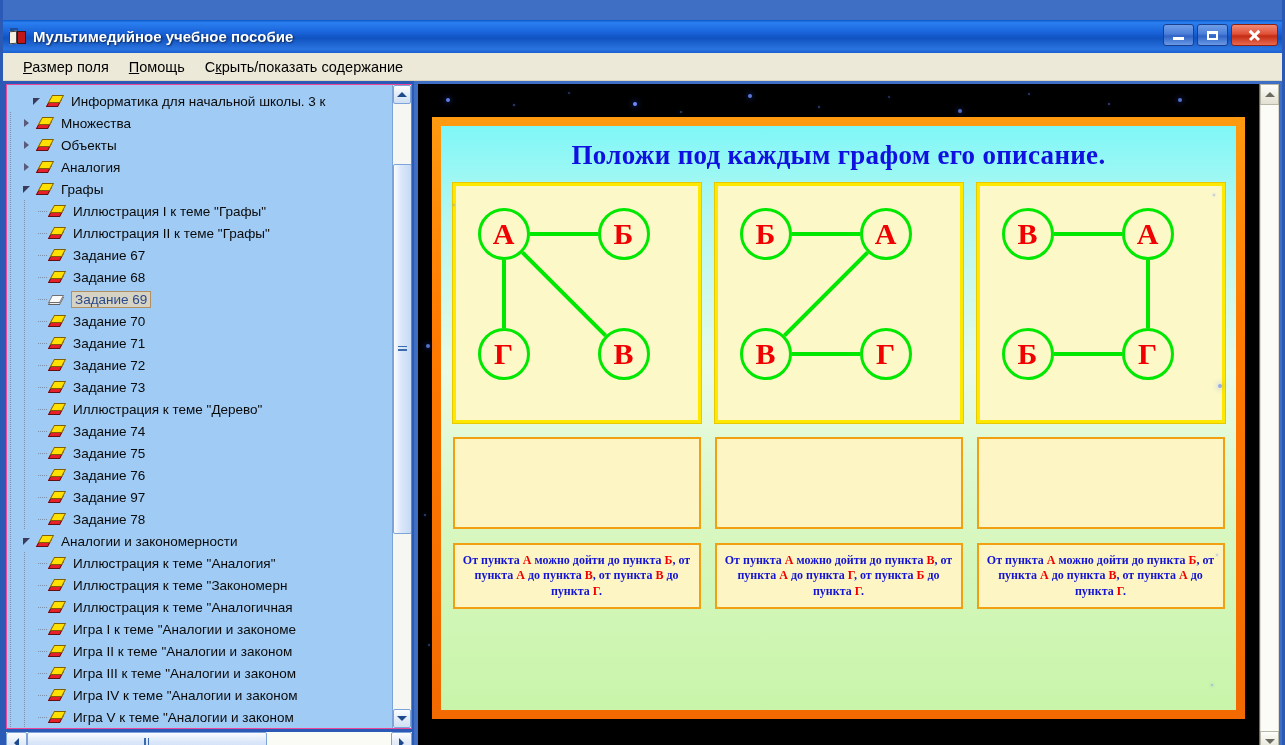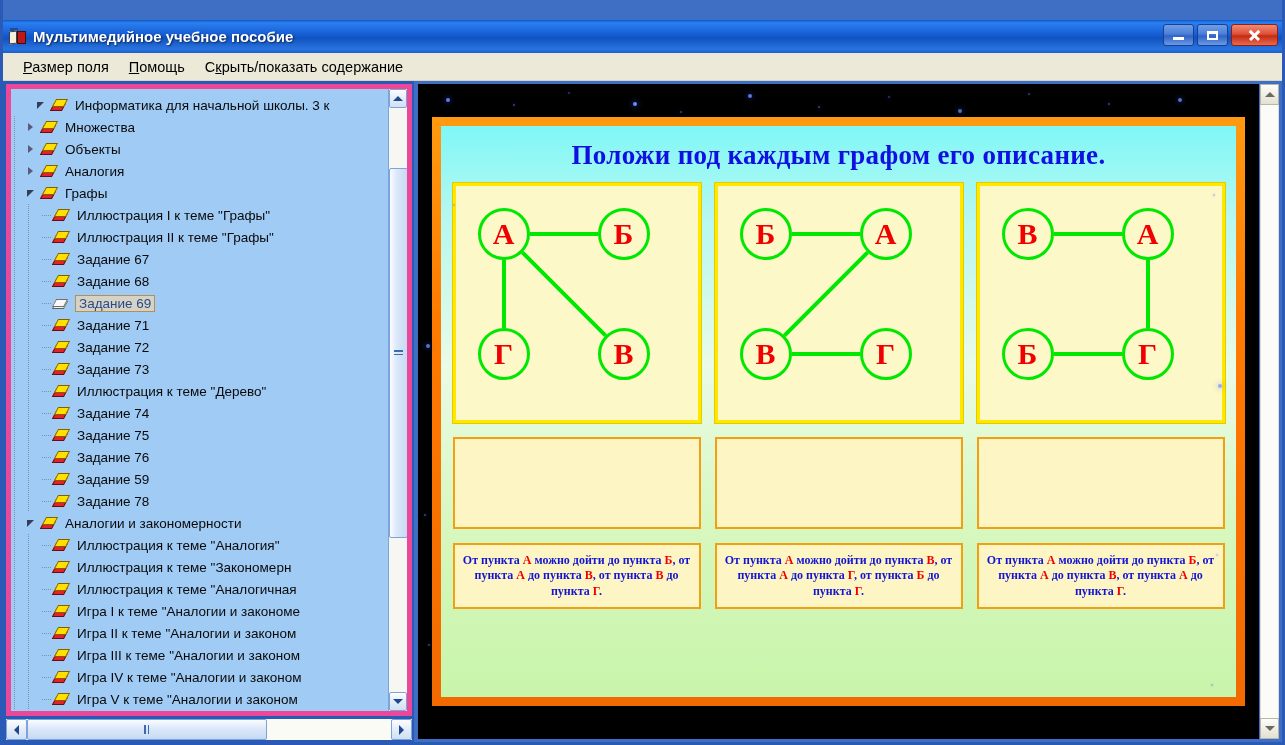--- a/index.html
+++ b/index.html
@@ -91,21 +91,21 @@
 
   
   .tree-panel {
     width: 411px; flex: 0 0 411px;
     background: #2a5ab5;
     display: flex; flex-direction: column;
     padding: 3px 2px 2px 3px;
   }
   .tree-outer {
     flex: 1 1 auto;
-    border: 5px solid #ec4899;
+    border: 1px solid #ec4899;
     background: #9fcbf5;
     display: flex;
     overflow: hidden;
     position: relative;
   }
   .tree-scroll {
     flex: 1 1 auto;
     background: #9fcbf5;
     overflow: hidden;
     padding-top: 5px;
@@ -451,20 +451,30 @@
               <span class="tree-label">Задание 69</span>
             </div>
             <div class="tree-row">
               <span class="vline"></span>
               <span class="vline"></span>
               <span class="dots"></span>
               <span class="node-icon">
                 <span class="d1"></span>
                 <span class="d2"></span>
               </span>
+              <span class="tree-label">Задание 70</span>
+            </div>
+            <div class="tree-row">
+              <span class="vline"></span>
+              <span class="vline"></span>
+              <span class="dots"></span>
+              <span class="node-icon">
+                <span class="d1"></span>
+                <span class="d2"></span>
+              </span>
               <span class="tree-label">Задание 71</span>
             </div>
             <div class="tree-row">
               <span class="vline"></span>
               <span class="vline"></span>
               <span class="dots"></span>
               <span class="node-icon">
                 <span class="d1"></span>
                 <span class="d2"></span>
               </span>
@@ -521,21 +531,21 @@
               <span class="tree-label">Задание 76</span>
             </div>
             <div class="tree-row">
               <span class="vline"></span>
               <span class="vline"></span>
               <span class="dots"></span>
               <span class="node-icon">
                 <span class="d1"></span>
                 <span class="d2"></span>
               </span>
-              <span class="tree-label">Задание 59</span>
+              <span class="tree-label">Задание 97</span>
             </div>
             <div class="tree-row">
               <span class="vline"></span>
               <span class="vline"></span>
               <span class="dots"></span>
               <span class="node-icon">
                 <span class="d1"></span>
                 <span class="d2"></span>
               </span>
               <span class="tree-label">Задание 78</span>

